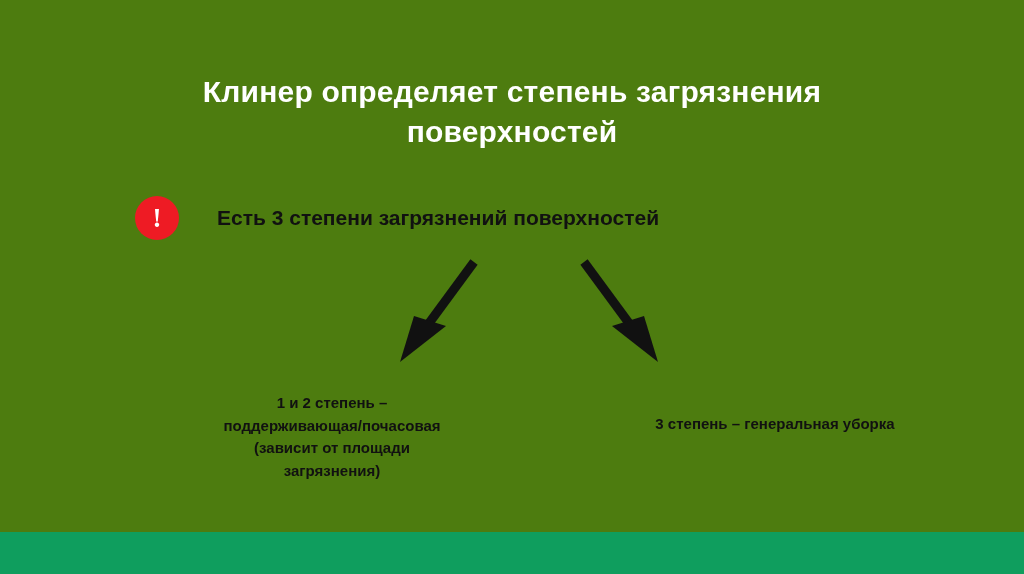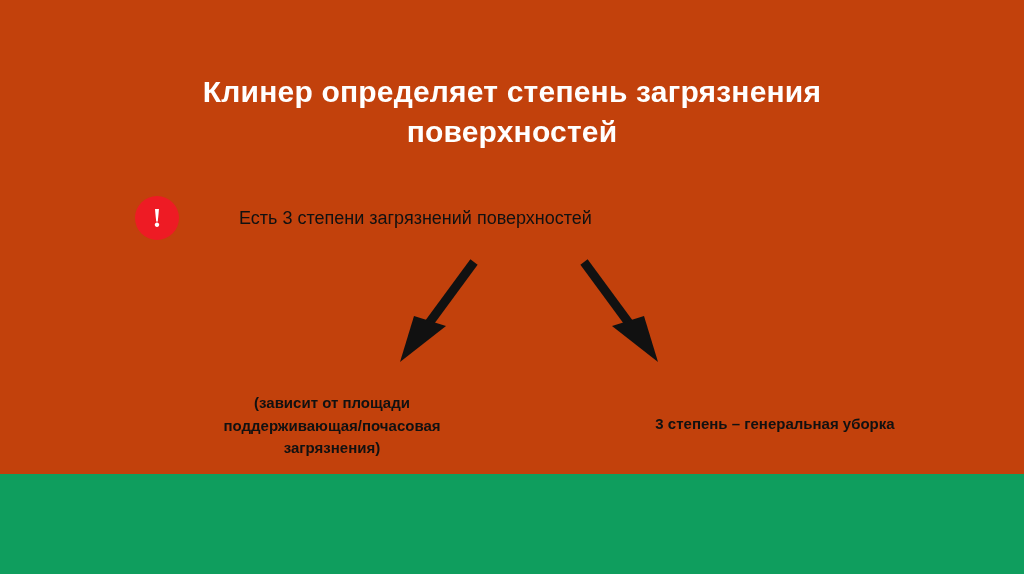--- a/index.html
+++ b/index.html
@@ -9,22 +9,22 @@
   body {
     width: 1024px;
     height: 574px;
     background: #0f9e5e;
     font-family: "Liberation Sans", sans-serif;
     overflow: hidden;
   }
   .slide {
     position: relative;
     width: 1024px;
-    height: 474px;
-    background: #c2410c;
+    height: 532px;
+    background: #4d7c0f;
   }
   .title {
     position: absolute;
     left: 112px;
     top: 72px;
     width: 800px;
     text-align: center;
     color: #ffffff;
     font-size: 30px;
     font-weight: bold;
@@ -46,24 +46,24 @@
     color: #ffffff;
     font-size: 27px;
     font-weight: bold;
     display: flex;
     align-items: center;
     justify-content: center;
     line-height: 1;
     font-family: "Liberation Serif", serif;
   }
   .callout-text {
-    margin-left: 60px;
+    margin-left: 38px;
     color: #111111;
-    font-size: 18px;
-    font-weight: normal;
+    font-size: 21px;
+    font-weight: bold;
     white-space: nowrap;
   }
   .arrows {
     position: absolute;
     left: 0;
     top: 0;
     width: 1024px;
     height: 574px;
     pointer-events: none;
   }
@@ -104,22 +104,23 @@
       <line x1="474" y1="262" x2="424" y2="330" stroke="#111111" stroke-width="9" stroke-linecap="butt"></line>
       <polygon points="400,362 446,326 414,316" fill="#111111"></polygon>
     </g>
     <g>
       <line x1="584" y1="262" x2="634" y2="330" stroke="#111111" stroke-width="9" stroke-linecap="butt"></line>
       <polygon points="658,362 612,326 644,316" fill="#111111"></polygon>
     </g>
   </svg>
 
   <div class="branch branch-left">
+    <div>1 и 2 степень –</div>
+    <div>поддерживающая/почасовая</div>
     <div>(зависит от площади</div>
-    <div>поддерживающая/почасовая</div>
     <div>загрязнения)</div>
   </div>
 
   <div class="branch branch-right">
     <div>3 степень – генеральная уборка</div>
   </div>
 
 </div>
 
 </body></html>

